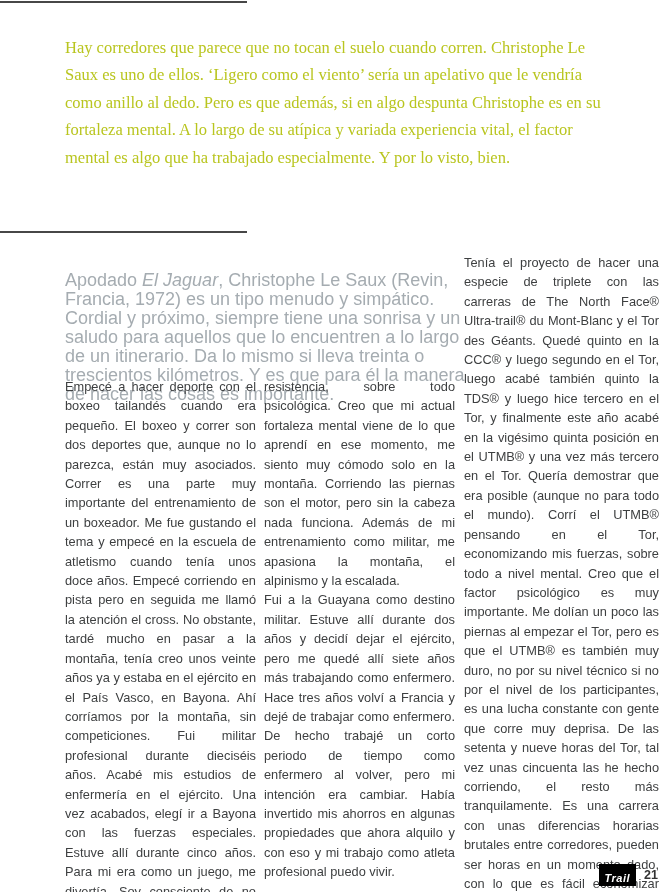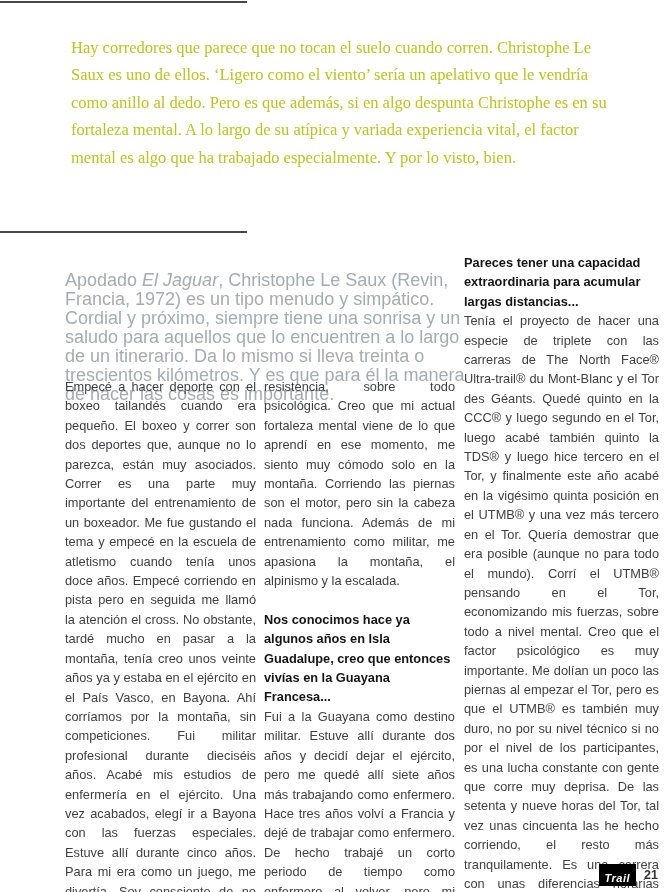--- a/index.html
+++ b/index.html
@@ -15,21 +15,21 @@
     position: absolute;
     left: 0;
     width: 247px;
     height: 2px;
     background: #474747;
   }
   .rule-top { top: 1px; }
   .rule-mid { top: 231px; }
   .lede {
     position: absolute;
-    left: 71px;
+    left: 65px;
     top: 17px;
     width: 540px;
     font-family: "Liberation Serif", serif;
     font-size: 16.5px;
     line-height: 27.5px;
     color: #b9c51f;
   }
   .standfirst {
     position: absolute;
     left: 65px;
@@ -94,26 +94,24 @@
   <div class="rule rule-mid"></div>
 
   <p class="standfirst"><span>Apodado </span><span class="it">El Jaguar</span><span>, Christophe Le Saux (Revin, Francia, 1972) es un tipo menudo y simpático. Cordial y próximo, siempre tiene una sonrisa y un saludo para aquellos que lo encuentren a lo largo de un itinerario. Da lo mismo si lleva treinta o trescientos kilómetros. Y es que para él la manera de hacer las cosas es importante.</span></p>
 
   <div class="col col1">
     <p>Empecé a hacer deporte con el boxeo tailandés cuando era pequeño. El boxeo y correr son dos deportes que, aunque no lo parezca, están muy asociados. Correr es una parte muy importante del entrenamiento de un boxeador. Me fue gustando el tema y empecé en la escuela de atletismo cuando tenía unos doce años. Empecé corriendo en pista pero en seguida me llamó la atención el cross. No obstante, tardé mucho en pasar a la montaña, tenía creo unos veinte años ya y estaba en el ejército en el País Vasco, en Bayona. Ahí corríamos por la montaña, sin competiciones. Fui militar profesional durante dieciséis años. Acabé mis estudios de enfermería en el ejército. Una vez acabados, elegí ir a Bayona con las fuerzas especiales. Estuve allí durante cinco años. Para mi era como un juego, me divertía. Soy consciente de no tener aspecto de militar. De ahí aprendí muchas cosas sobre la</p>
   </div>
 
   <div class="col col2">
     <p>resistencia, sobre todo psicológica. Creo que mi actual fortaleza mental viene de lo que aprendí en ese momento, me siento muy cómodo solo en la montaña. Corriendo las piernas son el motor, pero sin la cabeza nada funciona. Además de mi entrenamiento como militar, me apasiona la montaña, el alpinismo y la escalada.</p>
-    <p class="q gap">Nos conocimos hace ya algunos años en Isla Guadalupe, creo que entonces vivías en la Guayana Francesa...</p>
     <p>Fui a la Guayana como destino militar. Estuve allí durante dos años y decidí dejar el ejército, pero me quedé allí siete años más trabajando como enfermero. Hace tres años volví a Francia y dejé de trabajar como enfermero. De hecho trabajé un corto periodo de tiempo como enfermero al volver, pero mi intención era cambiar. Había invertido mis ahorros en algunas propiedades que ahora alquilo y con eso y mi trabajo como atleta profesional puedo vivir.</p>
   </div>
 
   <div class="col col3">
-    <p class="q">Pareces tener una capacidad extraordinaria para acumular largas distancias...</p>
     <p>Tenía el proyecto de hacer una especie de triplete con las carreras de The North Face® Ultra-trail® du Mont-Blanc y el Tor des Géants. Quedé quinto en la CCC® y luego segundo en el Tor, luego acabé también quinto la TDS® y luego hice tercero en el Tor, y finalmente este año acabé en la vigésimo quinta posición en el UTMB®  y una vez más tercero en el Tor. Quería demostrar que era posible (aunque no para todo el mundo). Corrí el UTMB® pensando en el Tor, economizando mis fuerzas, sobre todo a nivel mental. Creo que el factor psicológico es muy importante. Me dolían un poco las piernas al empezar el Tor, pero es que el UTMB® es también muy duro, no por su nivel técnico si no por el nivel de los participantes, es una lucha constante con gente que corre muy deprisa. De las setenta y nueve horas del Tor, tal vez unas cincuenta las he hecho corriendo, el resto más tranquilamente. Es una carrera con unas diferencias horarias brutales entre corredores, pueden ser horas en un momento dado, con lo que es fácil economizar fuerzas en un momento dado. Es muy importan-</p>
   </div>
 
   <div class="footer">
     <span class="logo">Trail</span>
     <span class="pagenum">21</span>
   </div>
 
 </div>
 

